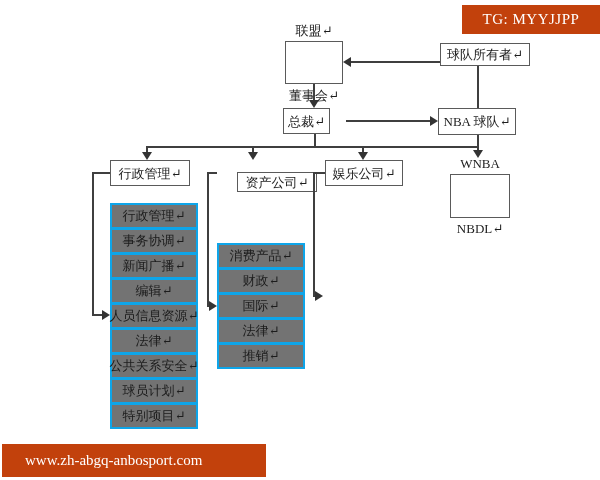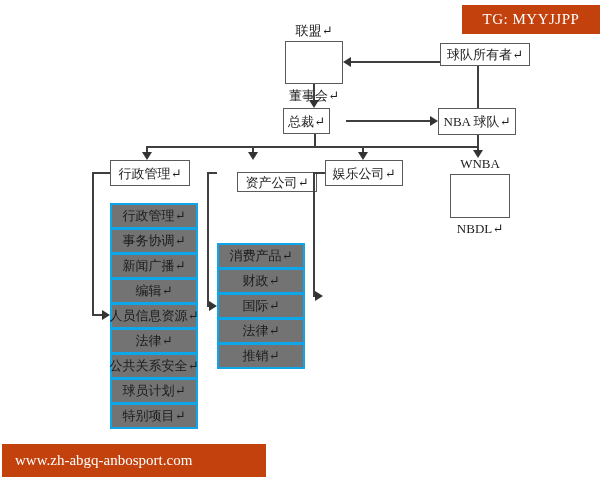--- a/index.html
+++ b/index.html
@@ -8,21 +8,21 @@
     position:relative; width:600px; height:480px; background:#ffffff;
     font-family:"Liberation Serif","DejaVu Serif",serif; color:#1c1c1c;
     overflow:hidden;
   }
   .overlay {
     position:absolute; background:#c2410c; color:#ffffff;
     font-family:Liberation Serif, serif;
     display:flex; align-items:center;
   }
   .badge { left:462px; top:5px; width:138px; height:29px; justify-content:center; font-size:15px; letter-spacing:0.5px; }
-  .footer { left:2px; top:444px; width:264px; height:33px; padding-left:13px; font-size:15px; }
+  .footer { left:2px; top:444px; width:264px; height:33px; padding-left:23px; font-size:15px; }
   .node {
     position:absolute; border:1px solid #5a5a5a; background:#ffffff;
     display:flex; flex-direction:column; align-items:center; justify-content:center;
     font-size:13px; line-height:19px; text-align:center; white-space:nowrap;gap:46px;
   }
   .col { position:absolute; }
   .cell {
     border:2px solid #0ea5e9; background:#737373; height:26px; margin-top:-1px;
     display:flex; align-items:center; justify-content:center;
     font-size:13px; white-space:nowrap;

